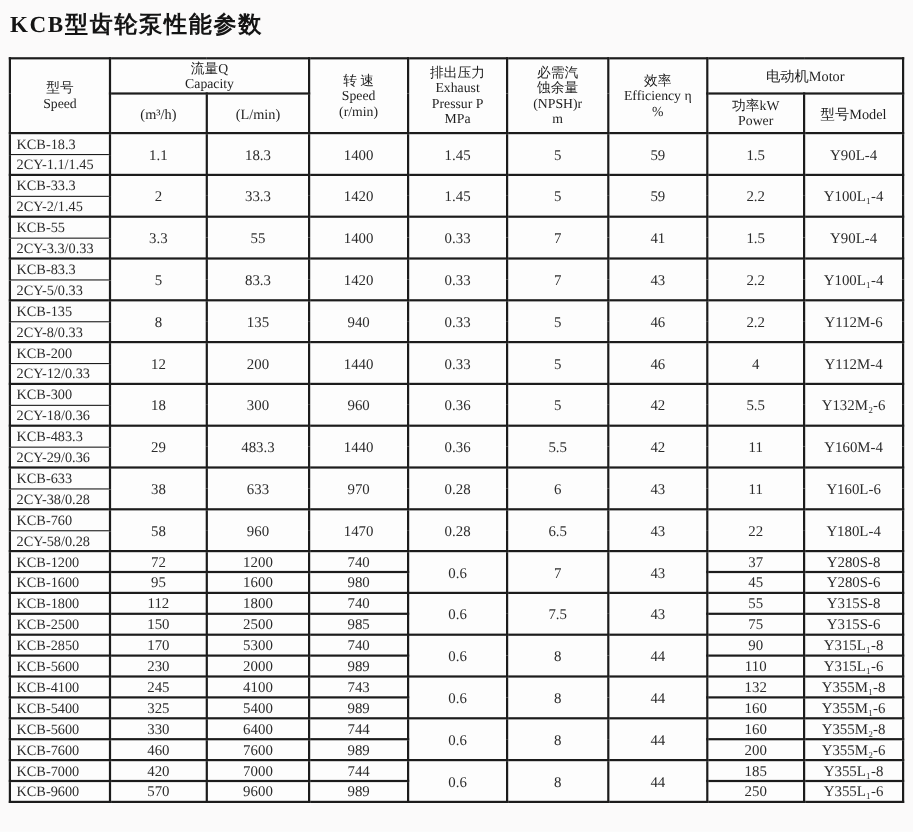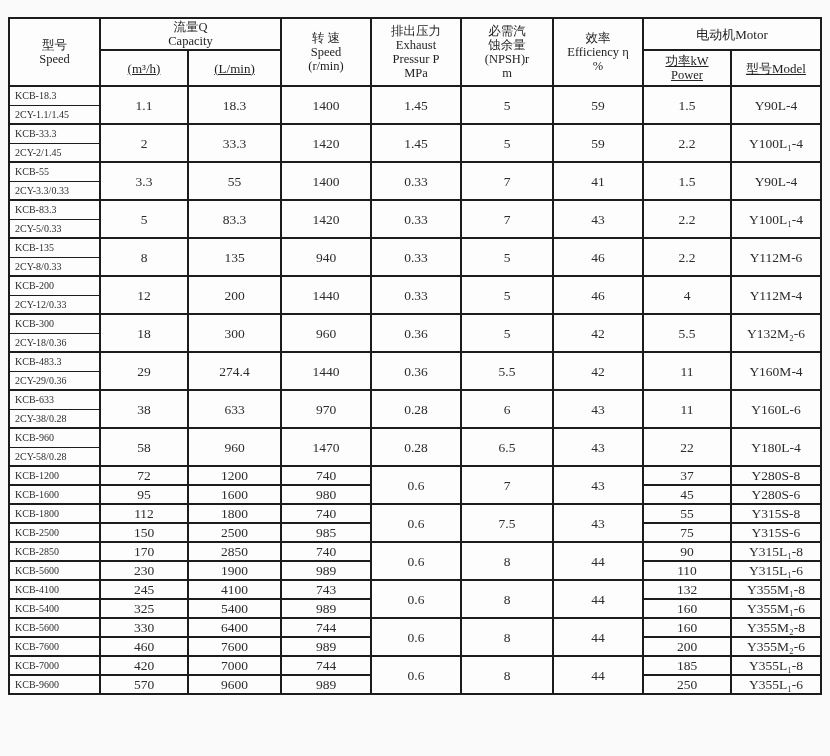--- a/index.html
+++ b/index.html
@@ -35,36 +35,37 @@
     white-space: nowrap;
   }
   thead th {
     font-weight: normal;
     font-size: 13px;
     line-height: 15px;
     color: #1e1e1e;
   }
   thead .hl { line-height: 14px; font-size: 12.5px; }
   thead tr.h1 { height: 32px; }
-  thead tr.h2 { height: 36px; text-decoration: underline; }
+  thead tr.h2 { height: 36px; }
   tbody tr { height: 19px; }
   td { font-size: 13.5px; color: #2c2c2c; line-height: 17px; }
   td.model {
     text-align: left;
     padding-left: 5px;
-    font-size: 10px;
+    font-size: 13px;
   }
   
   td.split-top    { border-bottom-width: 1px; }
   td.split-bottom { border-top-width: 1px; margin-left: 12px; }
 </style>
 </head>
 <body>
 
 <div>
+  <h1 class="page-title">KCB型齿轮泵性能参数</h1>
 
   <table class="spec-table">
     <colgroup>
       <col style="width:91px">
         <col style="width:88px">
         <col style="width:93px">
       <col style="width:90px">
         <col style="width:90px">
         <col style="width:92px">
       <col style="width:90px">
@@ -210,21 +211,21 @@
           <td class="num" rowspan="2">42</td>
           <td class="num" rowspan="2">5.5</td>
           <td class="num" rowspan="2">Y132M₂-6</td>
         </tr>
         <tr>
           <td class="model split-bottom">2CY-18/0.36</td>
         </tr>
         <tr>
           <td class="model split-top">KCB-483.3</td>
           <td class="num" rowspan="2">29</td>
-          <td class="num" rowspan="2">274.4</td>
+          <td class="num" rowspan="2">483.3</td>
           <td class="num" rowspan="2">1440</td>
           <td class="num" rowspan="2">0.36</td>
           <td class="num" rowspan="2">5.5</td>
           <td class="num" rowspan="2">42</td>
           <td class="num" rowspan="2">11</td>
           <td class="num" rowspan="2">Y160M-4</td>
         </tr>
         <tr>
           <td class="model split-bottom">2CY-29/0.36</td>
         </tr>
@@ -236,21 +237,21 @@
           <td class="num" rowspan="2">0.28</td>
           <td class="num" rowspan="2">6</td>
           <td class="num" rowspan="2">43</td>
           <td class="num" rowspan="2">11</td>
           <td class="num" rowspan="2">Y160L-6</td>
         </tr>
         <tr>
           <td class="model split-bottom">2CY-38/0.28</td>
         </tr>
         <tr>
-          <td class="model split-top">KCB-960</td>
+          <td class="model split-top">KCB-760</td>
           <td class="num" rowspan="2">58</td>
           <td class="num" rowspan="2">960</td>
           <td class="num" rowspan="2">1470</td>
           <td class="num" rowspan="2">0.28</td>
           <td class="num" rowspan="2">6.5</td>
           <td class="num" rowspan="2">43</td>
           <td class="num" rowspan="2">22</td>
           <td class="num" rowspan="2">Y180L-4</td>
         </tr>
         <tr>
@@ -290,32 +291,32 @@
           <td class="model">KCB-2500</td>
           <td class="num">150</td>
           <td class="num">2500</td>
           <td class="num">985</td>
           <td class="num">75</td>
           <td class="num">Y315S-6</td>
         </tr>
         <tr>
           <td class="model">KCB-2850</td>
           <td class="num">170</td>
-          <td class="num">2850</td>
+          <td class="num">5300</td>
           <td class="num">740</td>
           <td class="num" rowspan="2">0.6</td>
           <td class="num" rowspan="2">8</td>
           <td class="num" rowspan="2">44</td>
           <td class="num">90</td>
           <td class="num">Y315L₁-8</td>
         </tr>
         <tr>
           <td class="model">KCB-5600</td>
           <td class="num">230</td>
-          <td class="num">1900</td>
+          <td class="num">2000</td>
           <td class="num">989</td>
           <td class="num">110</td>
           <td class="num">Y315L₁-6</td>
         </tr>
         <tr>
           <td class="model">KCB-4100</td>
           <td class="num">245</td>
           <td class="num">4100</td>
           <td class="num">743</td>
           <td class="num" rowspan="2">0.6</td>

